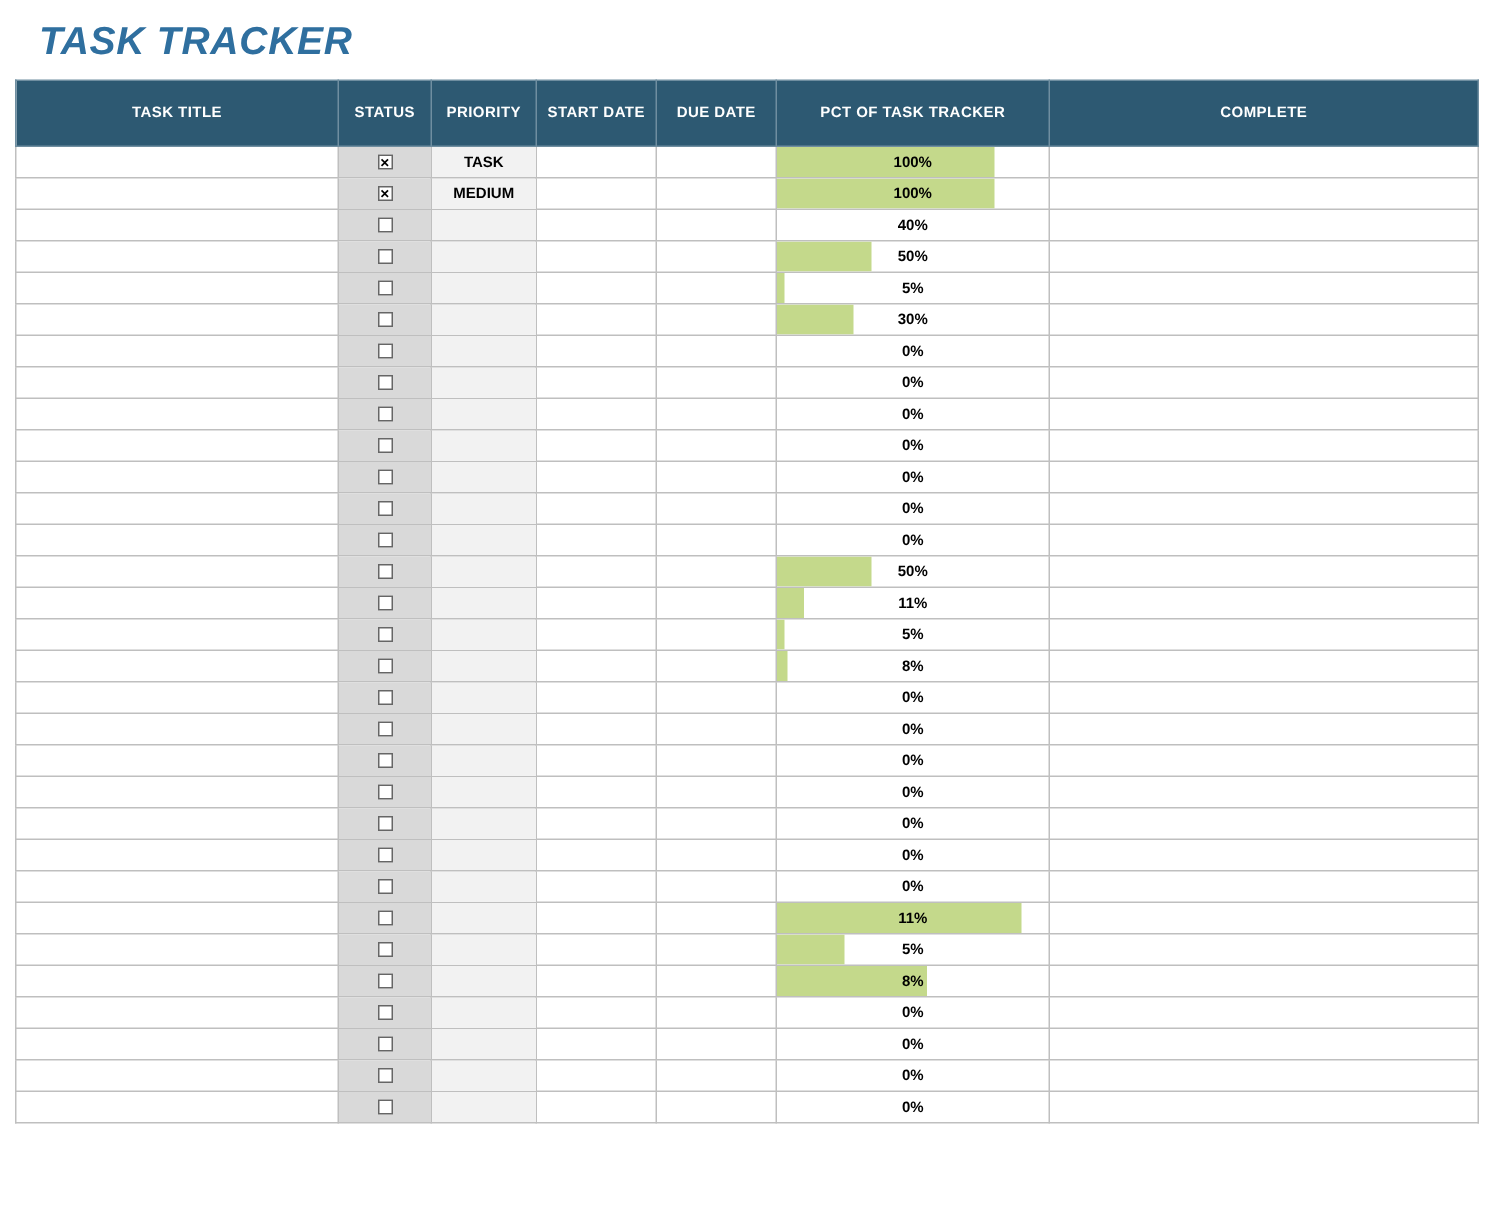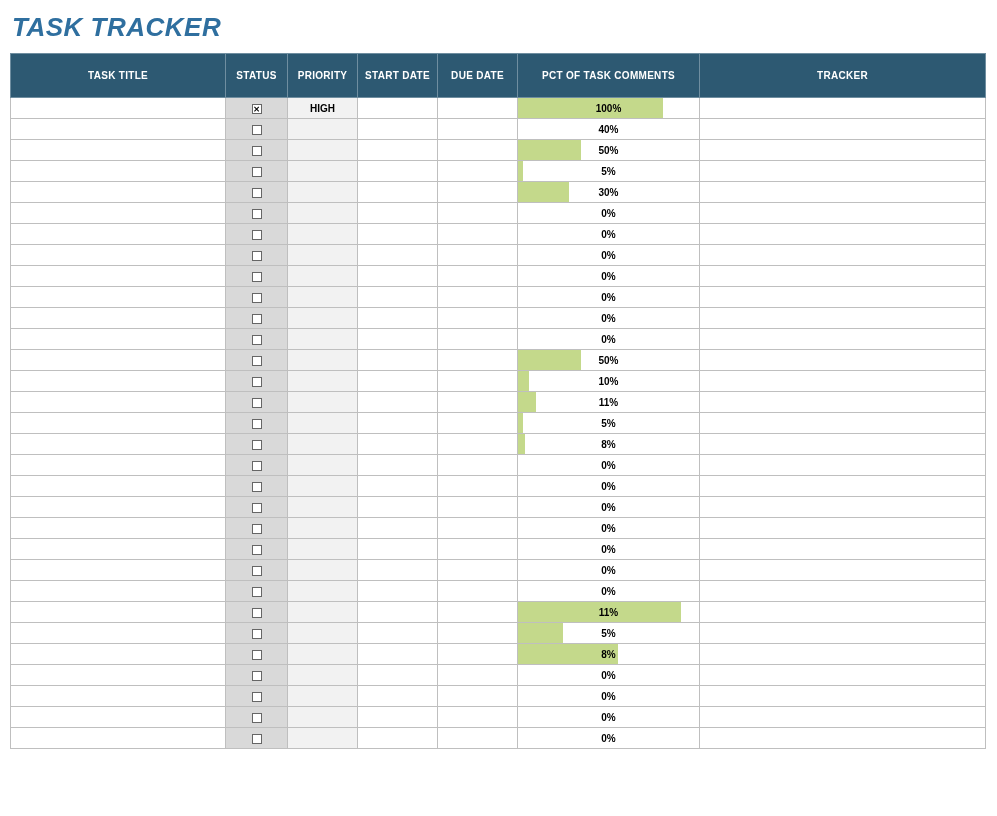--- a/index.html
+++ b/index.html
@@ -8,21 +8,21 @@
     background: #fff;
     width: 997px;
     padding: 8px 10px;
   }
   .title {
     color: #2f6f9f;
     font-size: 26px;
     font-weight: 900;
     font-style: italic;
     letter-spacing: 0.5px;
-    margin: 4px 0 10px 2px;
+    margin: 4px 0 10px 16px;
   }
   table {
     border-collapse: collapse;
     width: 975px;
     table-layout: fixed;
   }
   th {
     background: #2d5972;
     color: #fff;
     font-size: 10px;
@@ -102,41 +102,55 @@
       <col class="c-pct">
       <col class="c-comments">
   </colgroup>
   <thead>
     <tr>
       <th>TASK TITLE</th>
       <th>STATUS</th>
       <th>PRIORITY</th>
       <th>START DATE</th>
       <th>DUE DATE</th>
-      <th>PCT OF TASK COMMENTS</th>
-      <th>TRACKER</th>
+      <th>PCT OF TASK TRACKER</th>
+      <th>COMPLETE</th>
     </tr>
   </thead>
   <tbody id="tbody">
       <tr>
         <td></td>
         <td class="status-cell"><span class="chk on"></span></td>
-        <td class="priority-cell">HIGH</td>
+        <td class="priority-cell">TASK</td>
         <td></td>
         <td></td>
         <td>
           <div class="pct-wrap">
             <div class="pct-bar" style="width: 80%;"></div>
             <span class="pct-label">100%</span>
           </div>
         </td>
         <td></td>
       </tr>
       <tr>
         <td></td>
+        <td class="status-cell"><span class="chk on"></span></td>
+        <td class="priority-cell">MEDIUM</td>
+        <td></td>
+        <td></td>
+        <td>
+          <div class="pct-wrap">
+            <div class="pct-bar" style="width: 80%;"></div>
+            <span class="pct-label">100%</span>
+          </div>
+        </td>
+        <td></td>
+      </tr>
+      <tr>
+        <td></td>
         <td class="status-cell"><span class="chk"></span></td>
         <td class="priority-cell"></td>
         <td></td>
         <td></td>
         <td>
           <div class="pct-wrap">
             <div class="pct-bar" style="width: 0%;"></div>
             <span class="pct-label">40%</span>
           </div>
         </td>
@@ -285,34 +299,20 @@
       <tr>
         <td></td>
         <td class="status-cell"><span class="chk"></span></td>
         <td class="priority-cell"></td>
         <td></td>
         <td></td>
         <td>
           <div class="pct-wrap">
             <div class="pct-bar" style="width: 35%;"></div>
             <span class="pct-label">50%</span>
-          </div>
-        </td>
-        <td></td>
-      </tr>
-      <tr>
-        <td></td>
-        <td class="status-cell"><span class="chk"></span></td>
-        <td class="priority-cell"></td>
-        <td></td>
-        <td></td>
-        <td>
-          <div class="pct-wrap">
-            <div class="pct-bar" style="width: 6%;"></div>
-            <span class="pct-label">10%</span>
           </div>
         </td>
         <td></td>
       </tr>
       <tr>
         <td></td>
         <td class="status-cell"><span class="chk"></span></td>
         <td class="priority-cell"></td>
         <td></td>
         <td></td>

